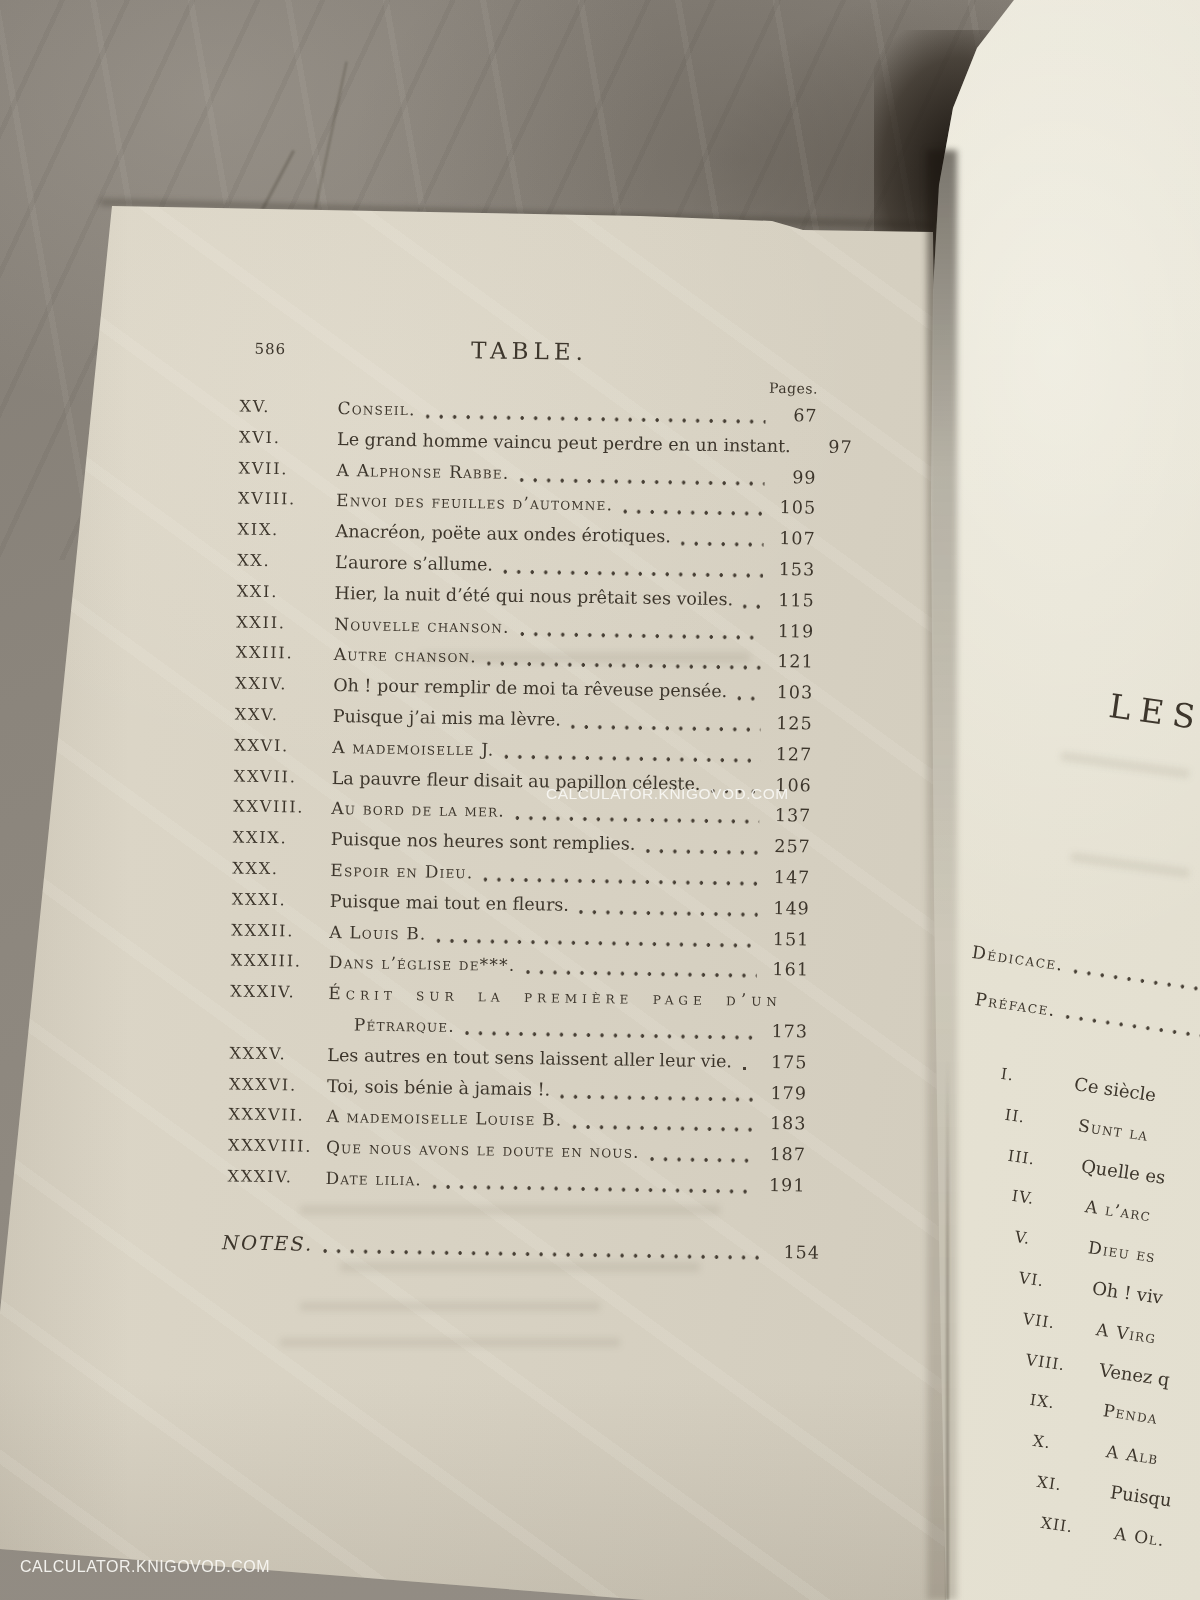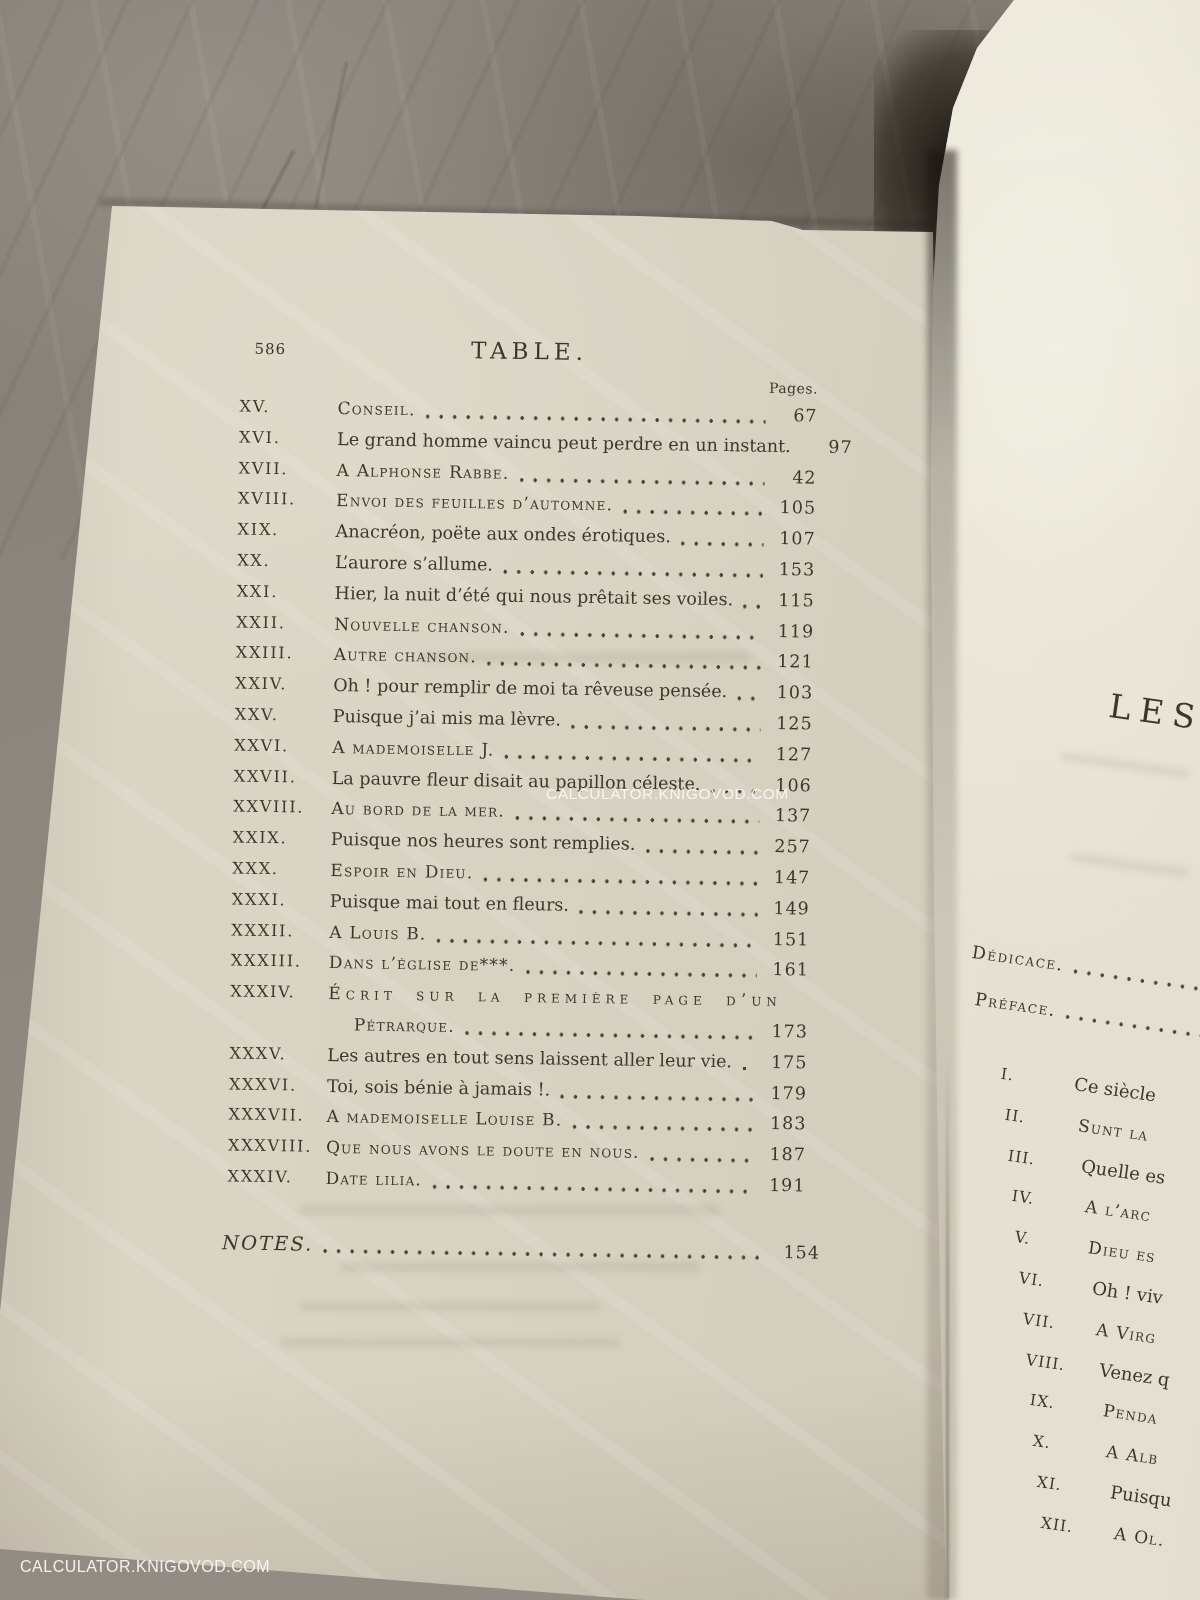--- a/index.html
+++ b/index.html
@@ -130,21 +130,21 @@
           <span class="lnum">XVI.</span>
           <span class="ltitle">Le grand homme vaincu peut perdre en un instant.</span>
           <span class="dots"></span>
           <span class="pg">97</span>
         </div>
 
         <div class="lrow" style="--i: 2;">
           <span class="lnum">XVII.</span>
           <span class="ltitle sc">A Alphonse Rabbe.</span>
           <span class="dots"></span>
-          <span class="pg">42</span>
+          <span class="pg">99</span>
         </div>
 
         <div class="lrow" style="--i: 3;">
           <span class="lnum">XVIII.</span>
           <span class="ltitle sc">Envoi des feuilles d’automne.</span>
           <span class="dots"></span>
           <span class="pg">105</span>
         </div>
 
         <div class="lrow" style="--i: 4;">

